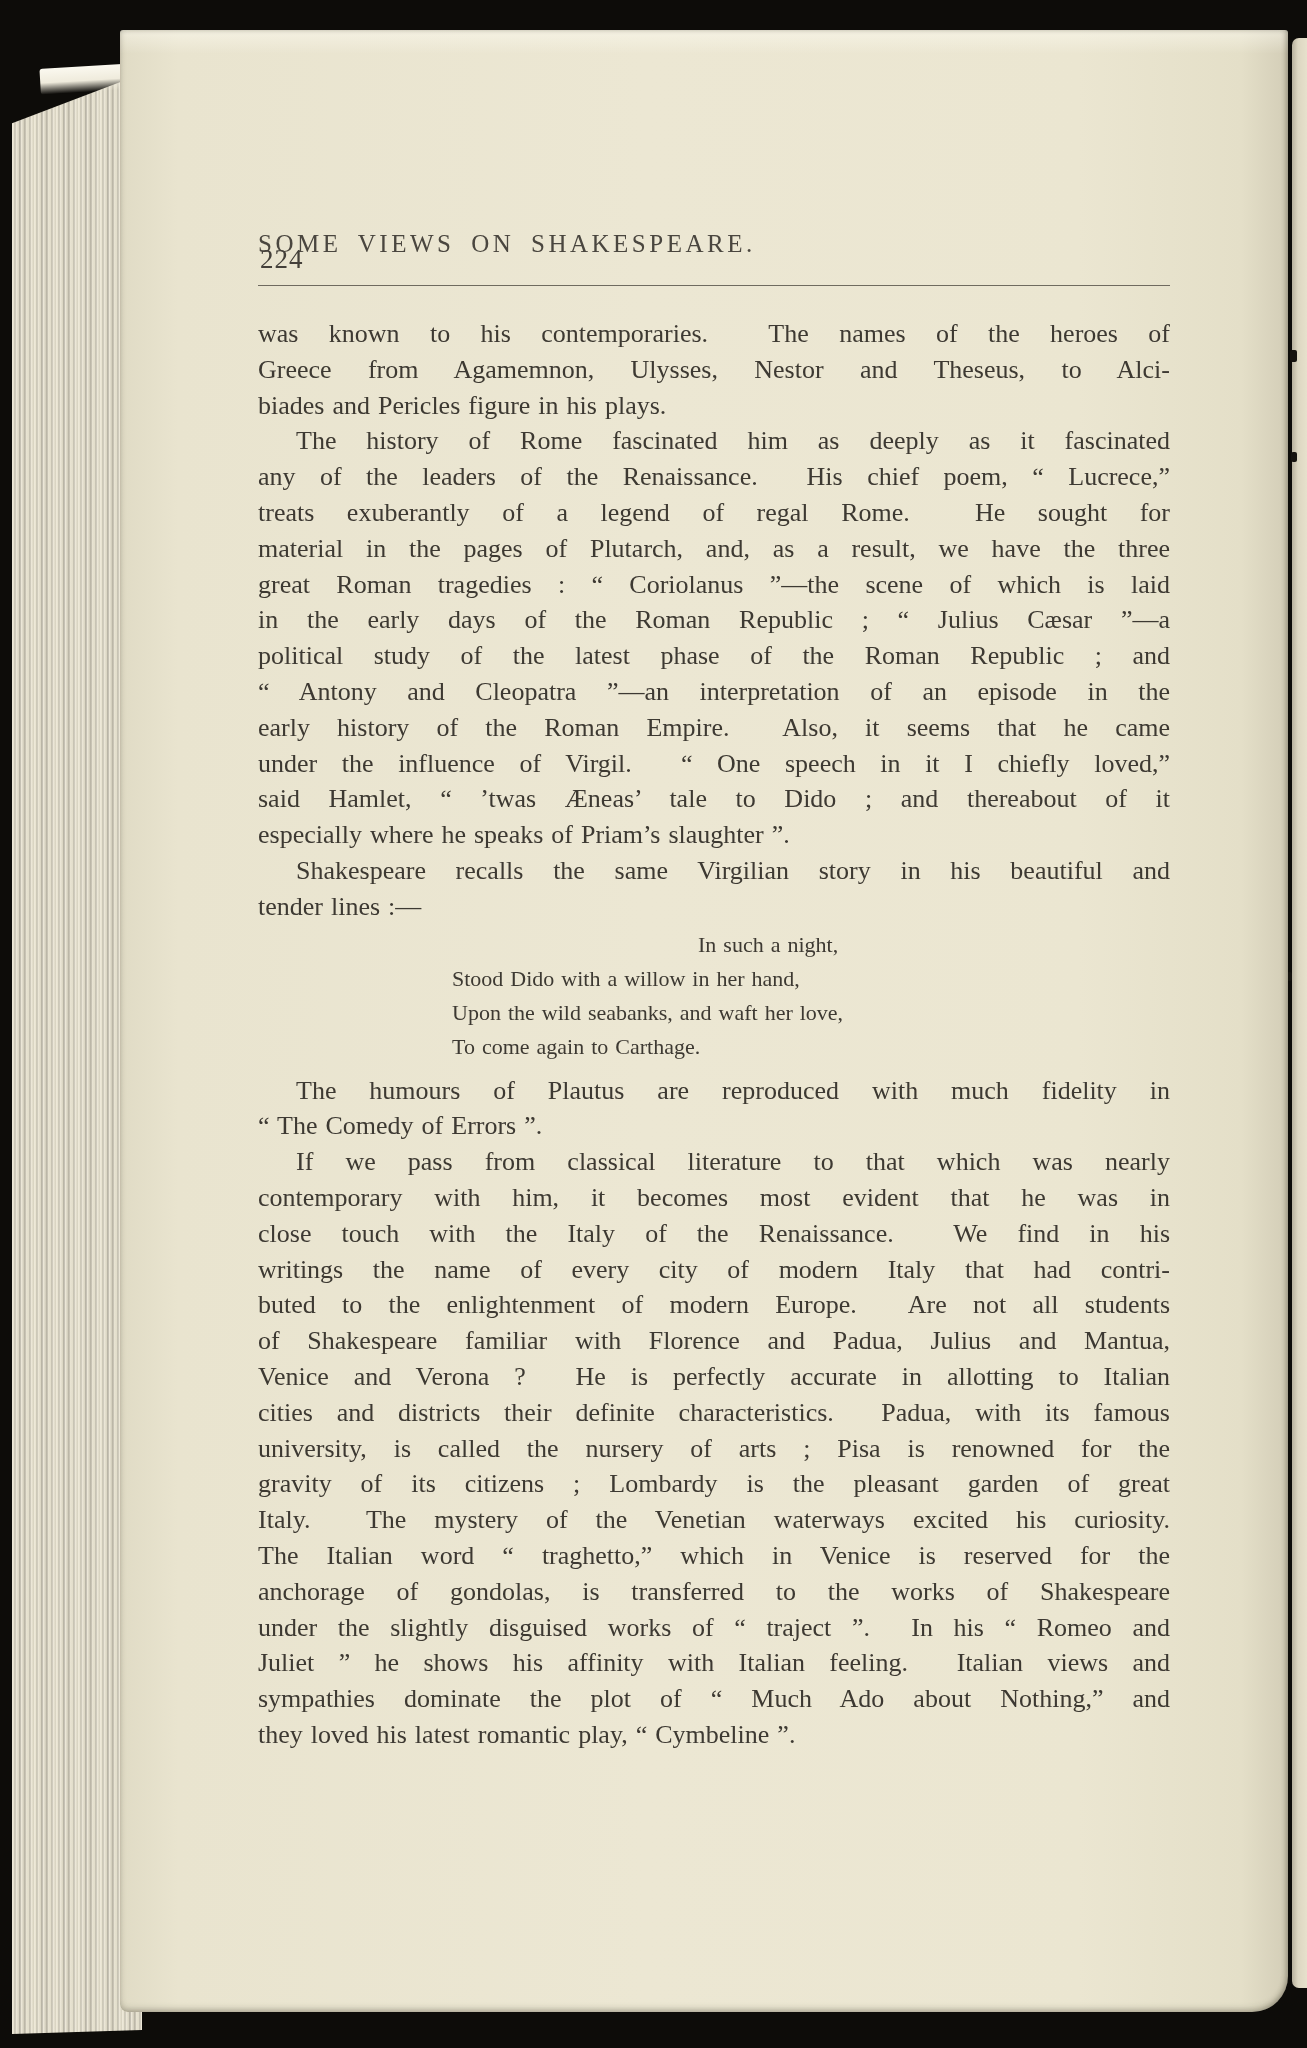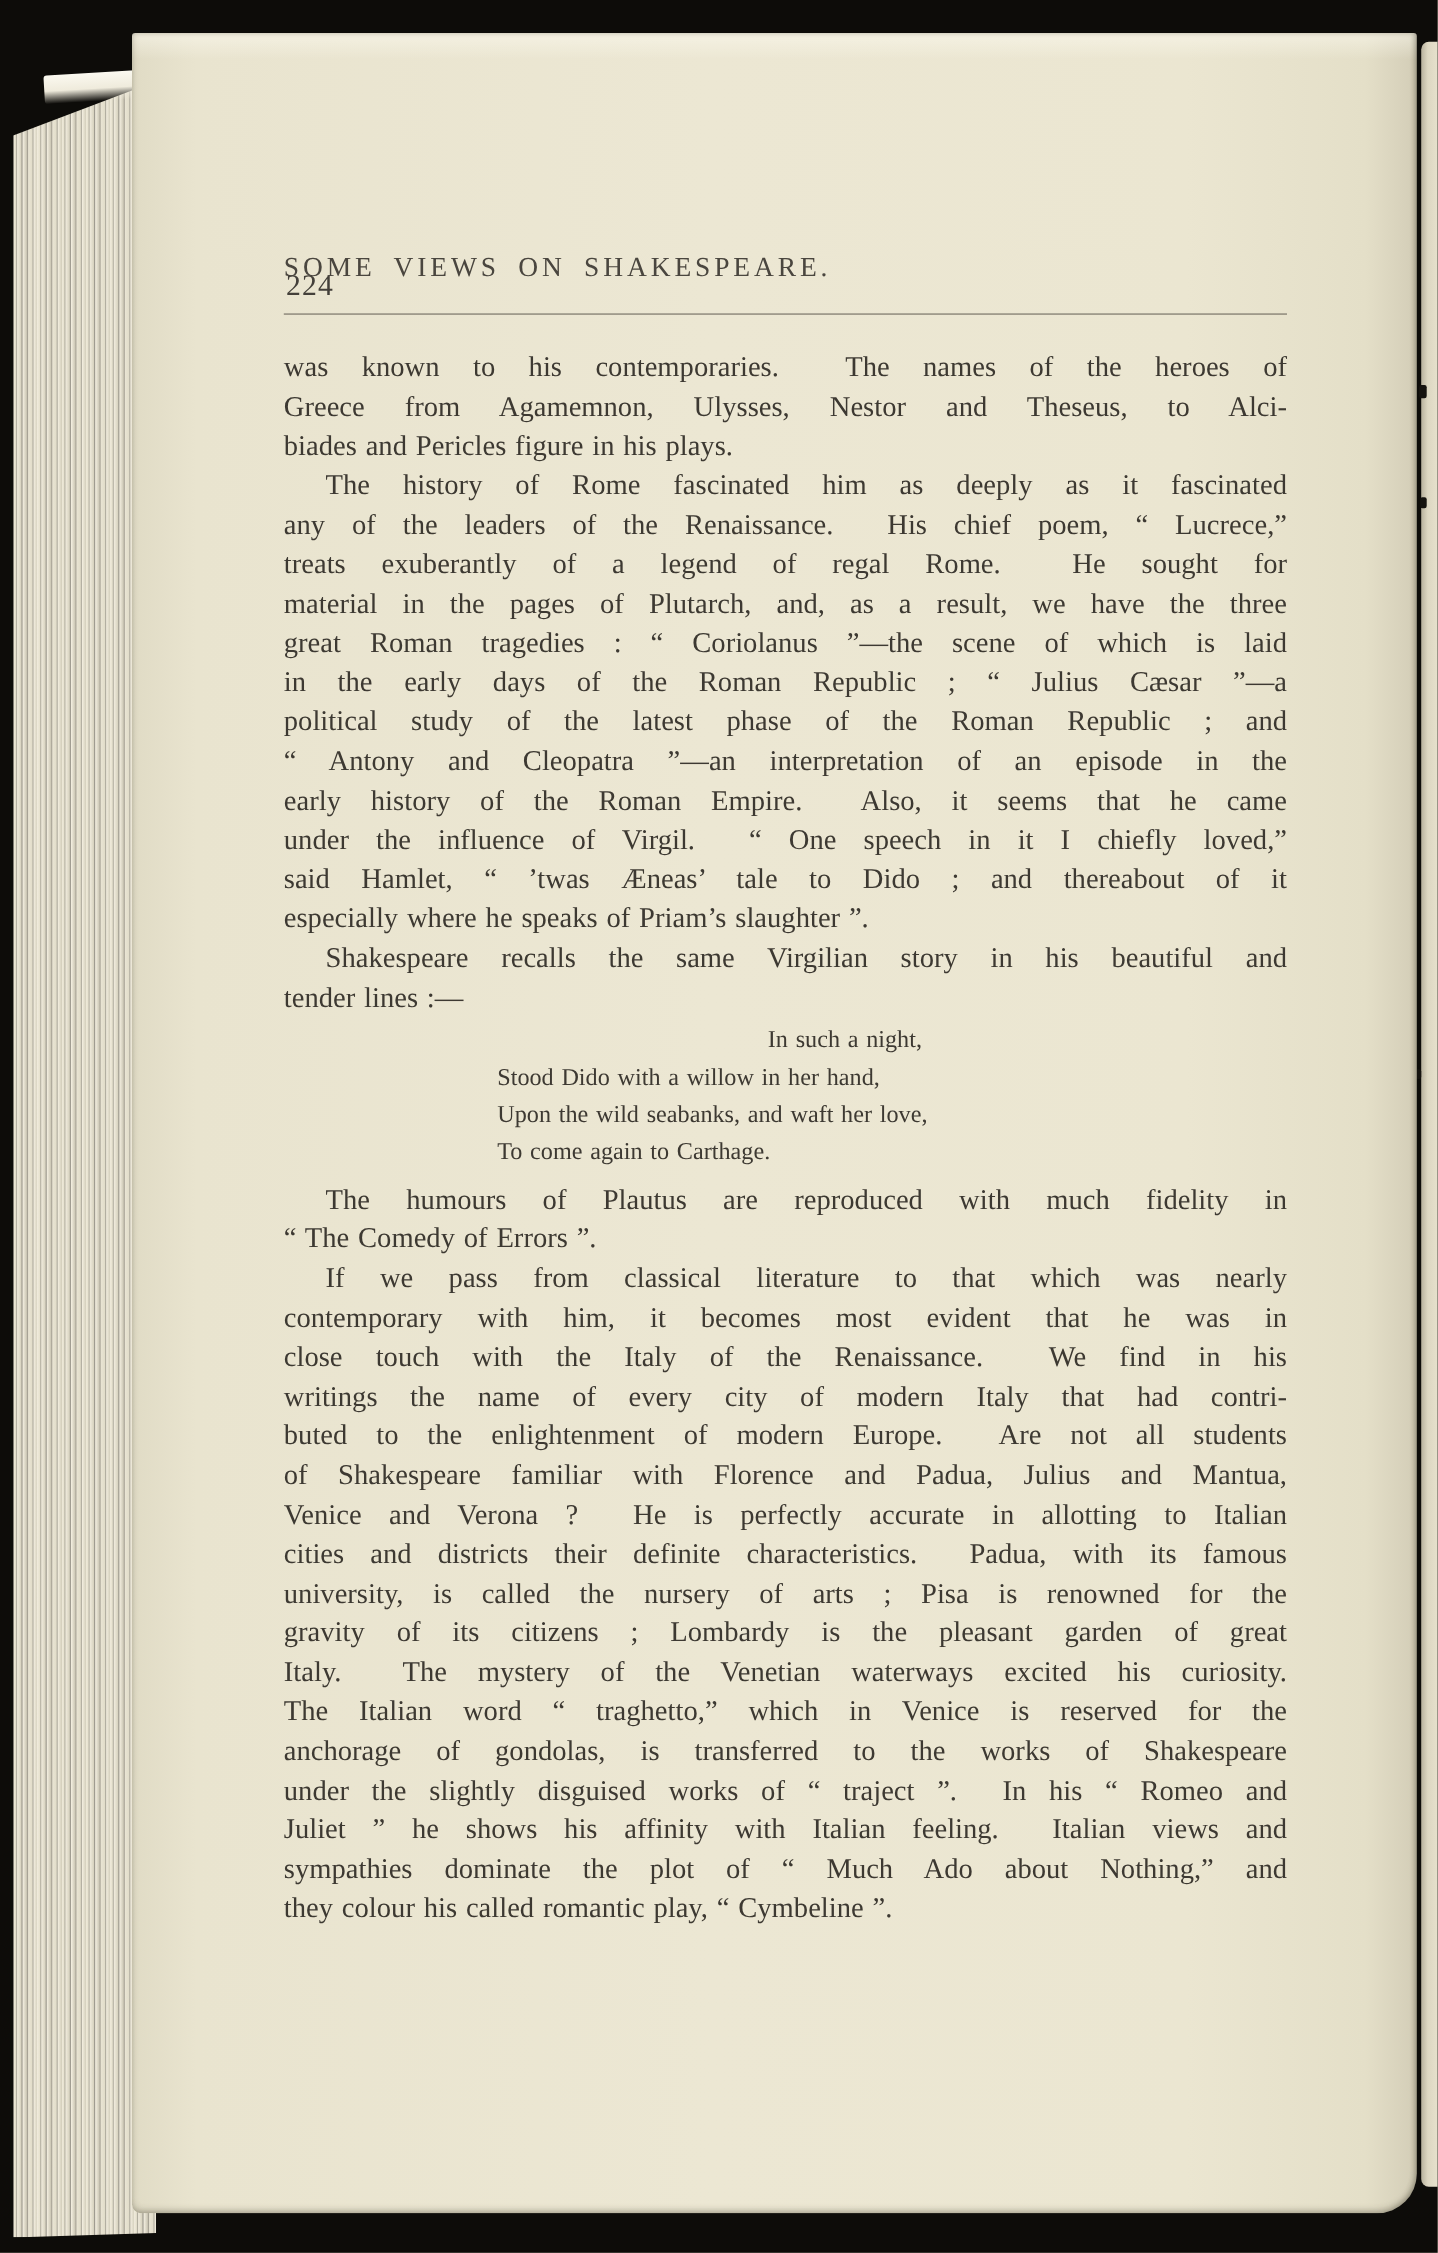--- a/index.html
+++ b/index.html
@@ -141,17 +141,17 @@
           <div class="line">Venice and Verona ?  He is perfectly accurate in allotting to Italian</div>
           <div class="line">cities and districts their definite characteristics.  Padua, with its famous</div>
           <div class="line">university, is called the nursery of arts ; Pisa is renowned for the</div>
           <div class="line">gravity of its citizens ; Lombardy is the pleasant garden of great</div>
           <div class="line">Italy.  The mystery of the Venetian waterways excited his curiosity.</div>
           <div class="line">The Italian word “ traghetto,” which in Venice is reserved for the</div>
           <div class="line">anchorage of gondolas, is transferred to the works of Shakespeare</div>
           <div class="line">under the slightly disguised works of “ traject ”.  In his “ Romeo and</div>
           <div class="line">Juliet ” he shows his affinity with Italian feeling.  Italian views and</div>
           <div class="line">sympathies dominate the plot of “ Much Ado about Nothing,” and</div>
-          <div class="line last">they colour his called romantic play, “ Cymbeline ”.</div>
+          <div class="line last">they loved his latest romantic play, “ Cymbeline ”.</div>
         </div>
       </div>
   </div>
 </div>
 
 </body></html>

